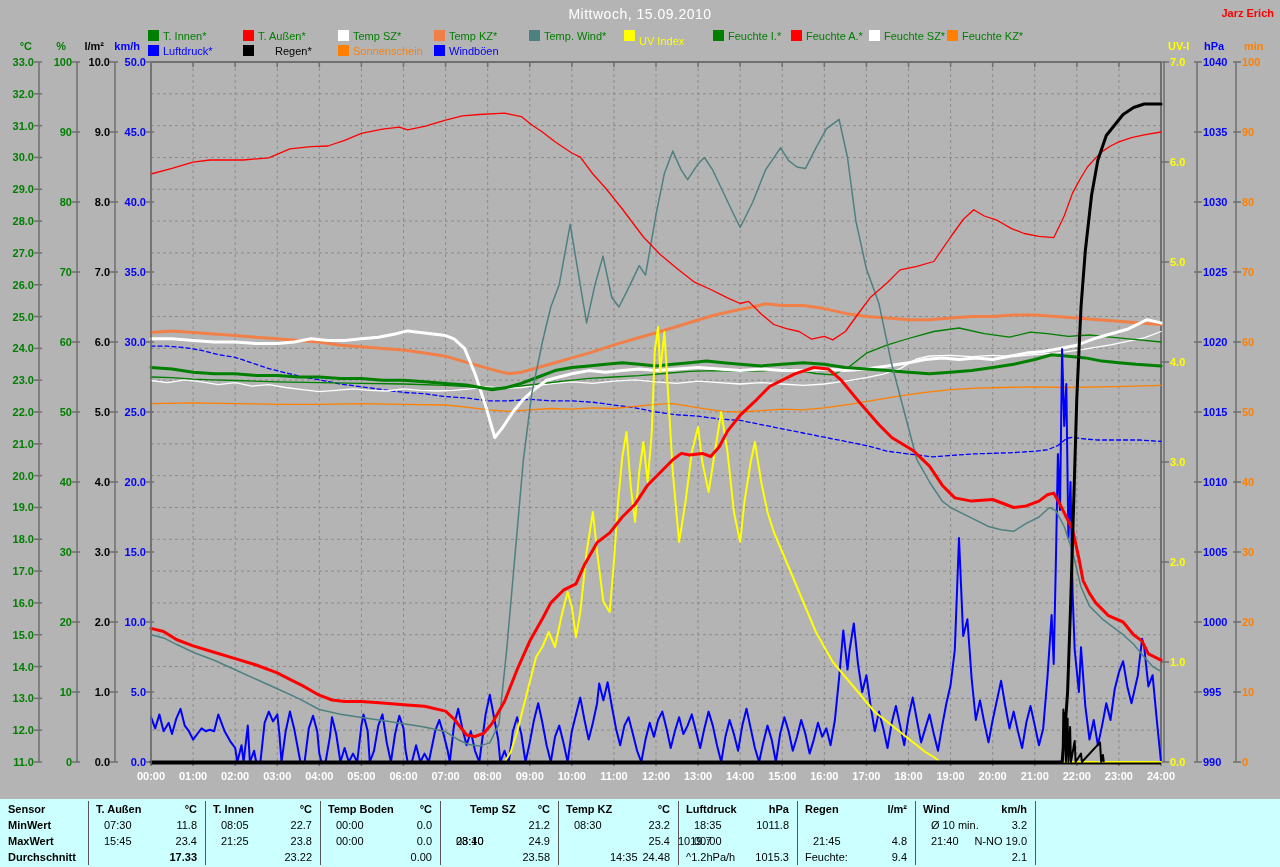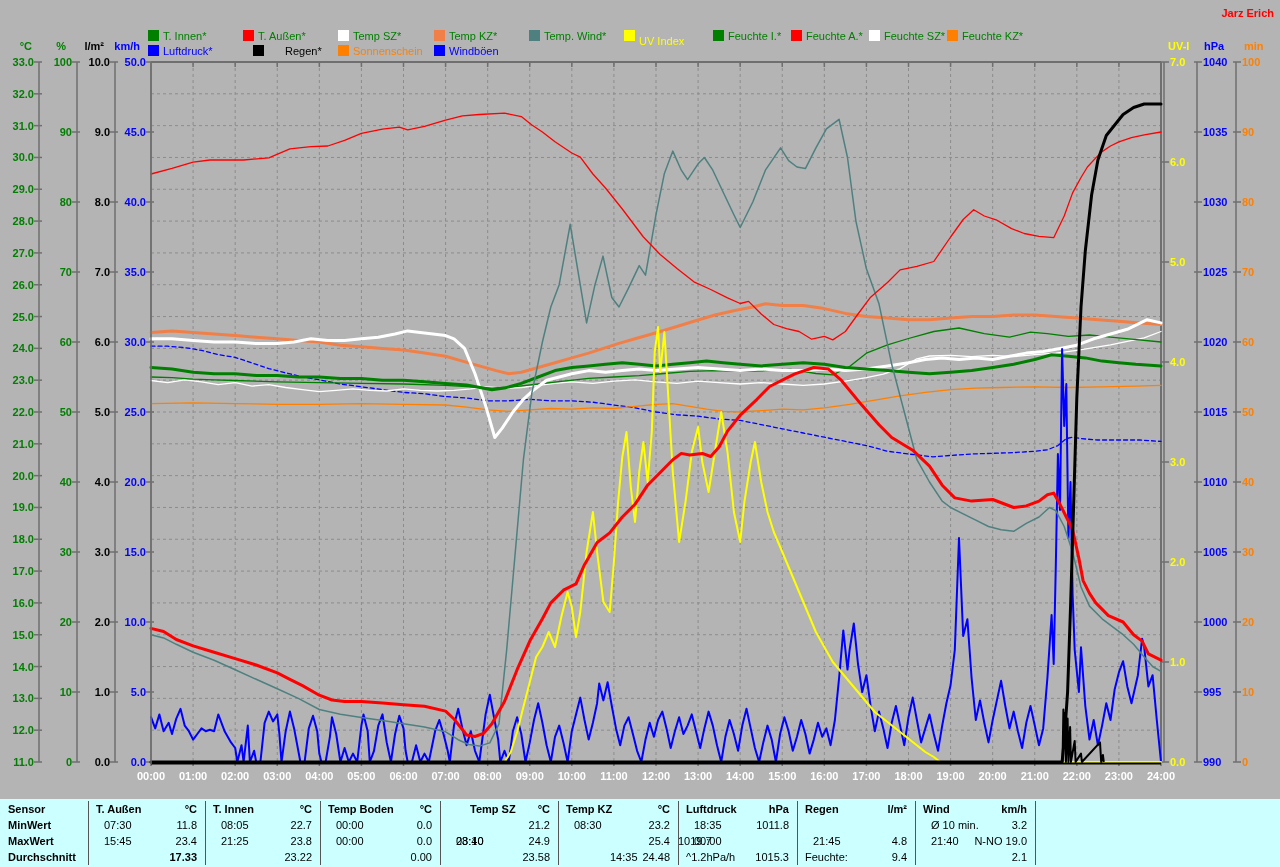--- a/index.html
+++ b/index.html
@@ -14,20 +14,21 @@
   svg text { font-family:"Liberation Sans", sans-serif; }
   .stats { position:absolute; left:0; top:799px; width:1280px; height:68px; background:#ccffff; color:#000; }
   .stats .cell { position:absolute; font-size:11px; white-space:nowrap; }
   .stats .b { font-weight:bold; }
   .stats .sep { position:absolute; top:2px; bottom:2px; width:1px; background:#555; }
 </style>
 </head>
 <body>
 
 <div class="stage">
+  <div class="title">Mittwoch, 15.09.2010</div>
   <div class="owner">Jarz Erich</div>
   <div id="legend">
       <div class="legend-item" style="left: 148px; top: 29px;">
         <span class="sw" style="background: rgb(0, 127, 0);"></span>
         <span style="color: rgb(0, 127, 0);">T. Innen*</span>
       </div>
       <div class="legend-item" style="left: 243px; top: 29px;">
         <span class="sw" style="background: rgb(255, 0, 0);"></span>
         <span style="color: rgb(0, 127, 0);">T. Außen*</span>
       </div>
@@ -60,21 +61,21 @@
         <span style="color: rgb(0, 127, 0);">Feuchte SZ*</span>
       </div>
       <div class="legend-item" style="left: 947px; top: 29px;">
         <span class="sw" style="background: rgb(255, 128, 0);"></span>
         <span style="color: rgb(0, 127, 0);">Feuchte KZ*</span>
       </div>
       <div class="legend-item" style="left: 148px; top: 44px;">
         <span class="sw" style="background: rgb(0, 0, 255);"></span>
         <span style="color: rgb(0, 0, 255);">Luftdruck*</span>
       </div>
-      <div class="legend-item" style="left: 253px; top: 44px; gap: 21px;">
+      <div class="legend-item" style="left: 243px; top: 44px; gap: 21px;">
         <span class="sw" style="background: rgb(0, 0, 0);"></span>
         <span style="color: rgb(0, 0, 0);">Regen*</span>
       </div>
       <div class="legend-item" style="left: 338px; top: 44px;">
         <span class="sw" style="background: rgb(255, 128, 0);"></span>
         <span style="color: rgb(255, 128, 0);">Sonnenschein</span>
       </div>
       <div class="legend-item" style="left: 434px; top: 44px;">
         <span class="sw" style="background: rgb(0, 0, 255);"></span>
         <span style="color: rgb(0, 0, 255);">Windböen</span>

